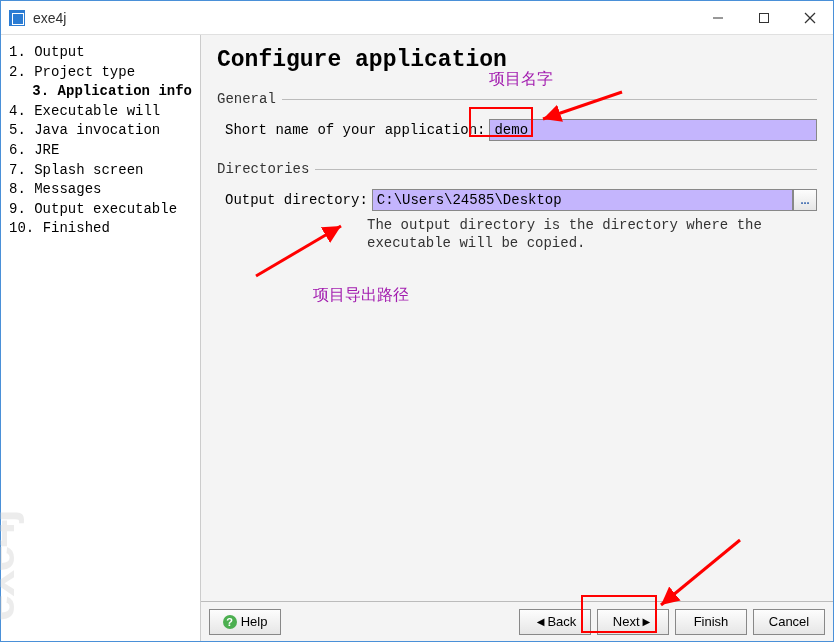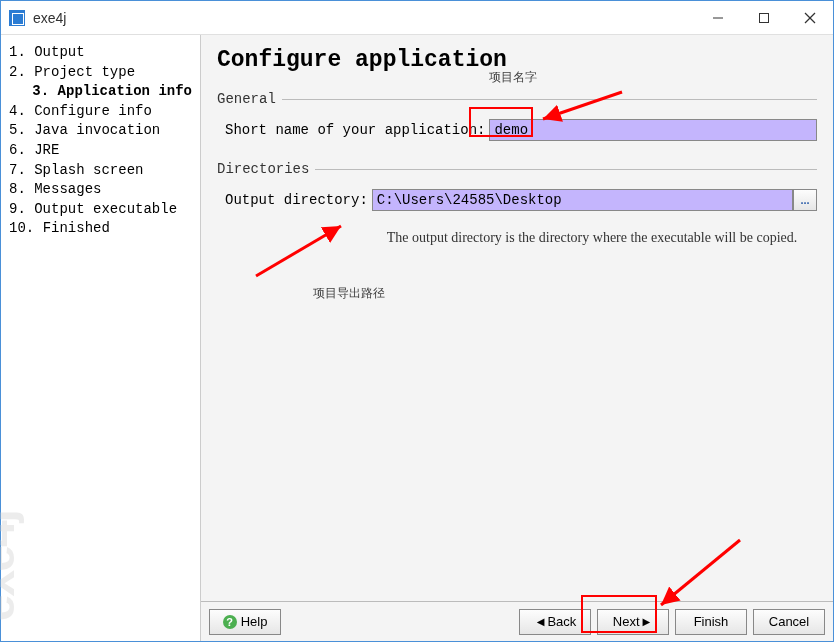--- a/index.html
+++ b/index.html
@@ -157,27 +157,26 @@
   background: linear-gradient(#fdfdfd,#e6e6e6);
   margin-left: 0;
   display: flex;
   align-items: center;
   justify-content: center;
   font-size: 11px;
   color: #2b5ca8;
   font-weight: bold;
 }
 .help-text {
-  font-family: Liberation Serif, serif;
+  font-family: Liberation Mono, monospace;
   font-size: 14px;
   color: #333;
   padding-left: 150px;
-  margin-top: 18px;
+  margin-top: 5px;
   line-height: 1.3;
-  text-align: center;
 }
 .footer {
   height: 40px;
   border-top: 1px solid #bbb;
   background: #f4f4f4;
   display: flex;
   align-items: center;
   padding: 0 8px;
 }
 .wizard-btn {
@@ -213,23 +212,23 @@
 }
 .tri { font-size: 10px; margin: 0 3px; }
 
 .anno-box {
   position: absolute;
   border: 2px solid #f00;
   pointer-events: none;
 }
 .anno-label {
   position: absolute;
-  color: #404040;
+  color: #a21caf;
   font-family: "Microsoft YaHei", sans-serif;
-  font-size: 12px;
+  font-size: 16px;
   pointer-events: none;
 }
 .anno-arrow {
   position: absolute;
   pointer-events: none;
 }
 </style>
 </head>
 <body>
 
@@ -255,21 +254,21 @@
           </svg>
       </div>
     </div>
   </div>
 
   <div class="body">
     <div class="sidebar">
       <div class="sidebar-item"><span>1.</span> <span>Output</span></div>
       <div class="sidebar-item"><span>2.</span> <span>Project type</span></div>
       <div class="sidebar-item active"><span>3.</span> <span>Application info</span></div>
-      <div class="sidebar-item"><span>4.</span> <span>Configure info</span></div>
+      <div class="sidebar-item"><span>4.</span> <span>Executable will</span></div>
       <div class="sidebar-item"><span>5.</span> <span>Java invocation</span></div>
       <div class="sidebar-item"><span>6.</span> <span>JRE</span></div>
       <div class="sidebar-item"><span>7.</span> <span>Splash screen</span></div>
       <div class="sidebar-item"><span>8.</span> <span>Messages</span></div>
       <div class="sidebar-item"><span>9.</span> <span>Output executable</span></div>
       <div class="sidebar-item"><span>10.</span> <span>Finished</span></div>
       <div class="watermark">exe4j</div>
     </div>
 
     <div class="main">

